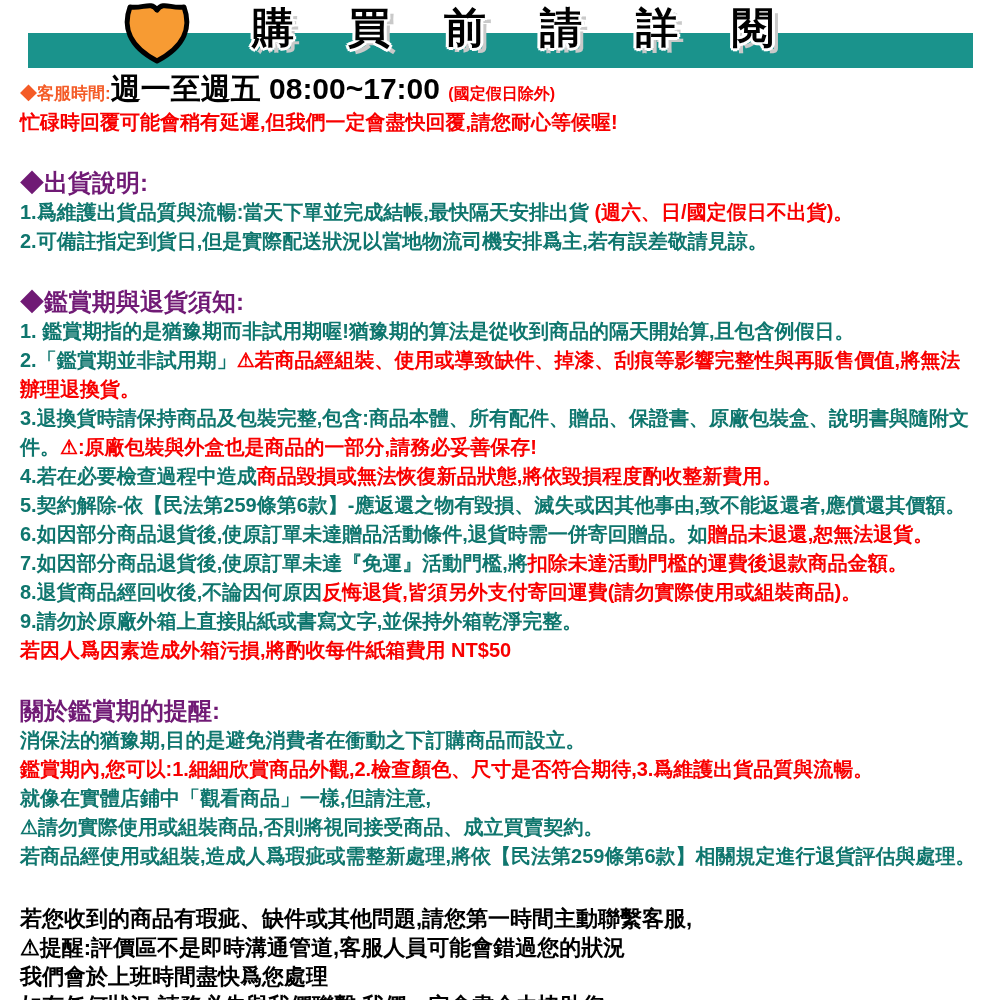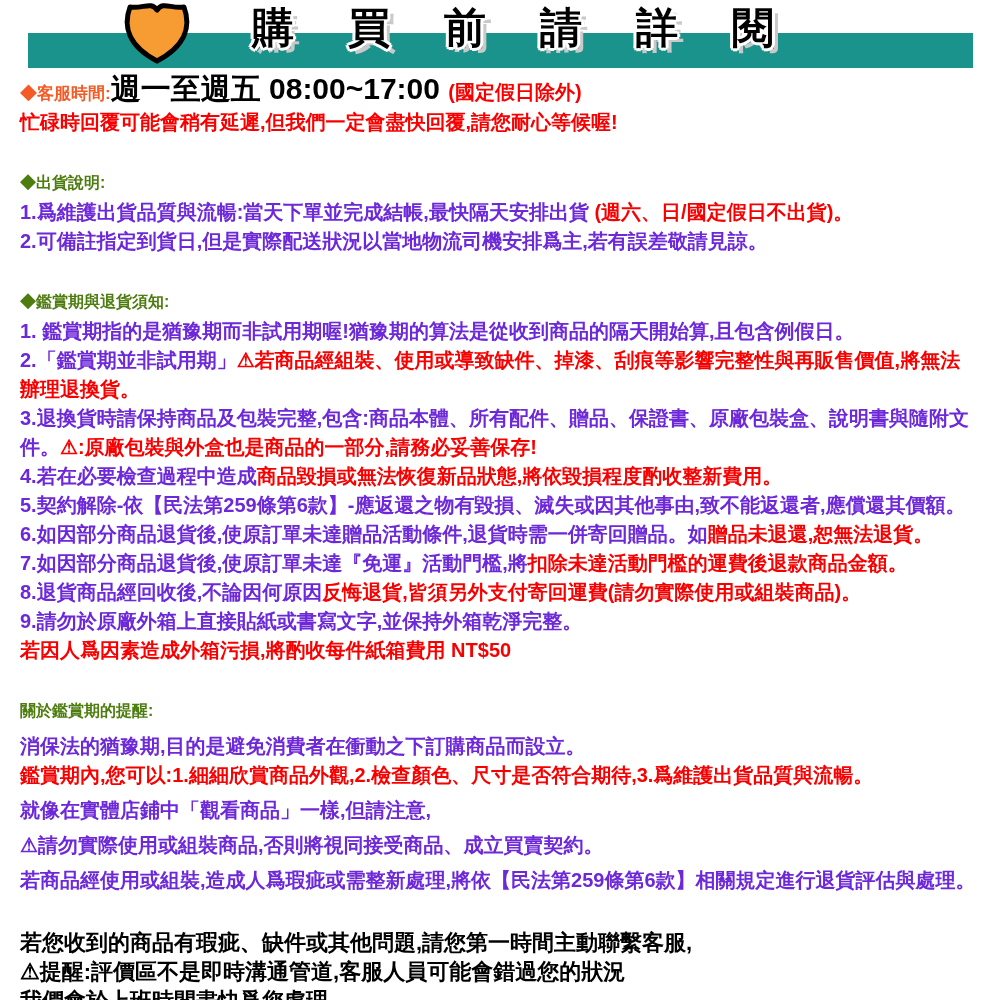--- a/index.html
+++ b/index.html
@@ -14,26 +14,26 @@
   .banner-title { position:absolute; left:252px; top:6px; white-space:nowrap;
     font-size:42px; line-height:1.05; letter-spacing:6px; color:#000;
     text-shadow:
       3px 0 0 #fff, -3px 0 0 #fff, 0 3px 0 #fff, 0 -3px 0 #fff,
       2px 2px 0 #fff, -2px 2px 0 #fff, 2px -2px 0 #fff, -2px -2px 0 #fff,
       6px 5px 0 #c9c9c9; }
 
   
   .content { padding:2px 20px 0 20px; }
   p { font-size:20px; line-height:29px; color:#000; word-break:break-all; }
-  .heading { font-size:16px; line-height:31px; color:#4d7c0f; }
+  .heading { font-size:24px; line-height:31px; color:#701a75; }
   .heading-inline { font-size:17px; color:#F45B26; }
   .hours { font-size:30px; color:#000; }
-  .small-red { font-size:20px; color:#F80000; }
+  .small-red { font-size:16px; color:#F80000; }
   .red { color:#F80000; }
-  .blk { color:#6d28d9;margin-top:6px; }
+  .blk { color:#0f766e; }
   .sect { margin-top:30px; }
   .sect-first { margin-top:2px; }
   .footer { margin-top:33px; }
   .footer p { color:#000000; font-size:22px; line-height:29px; }
 </style>
 </head>
 <body>
 
 <div class="banner">
   <div class="stripe"></div>

